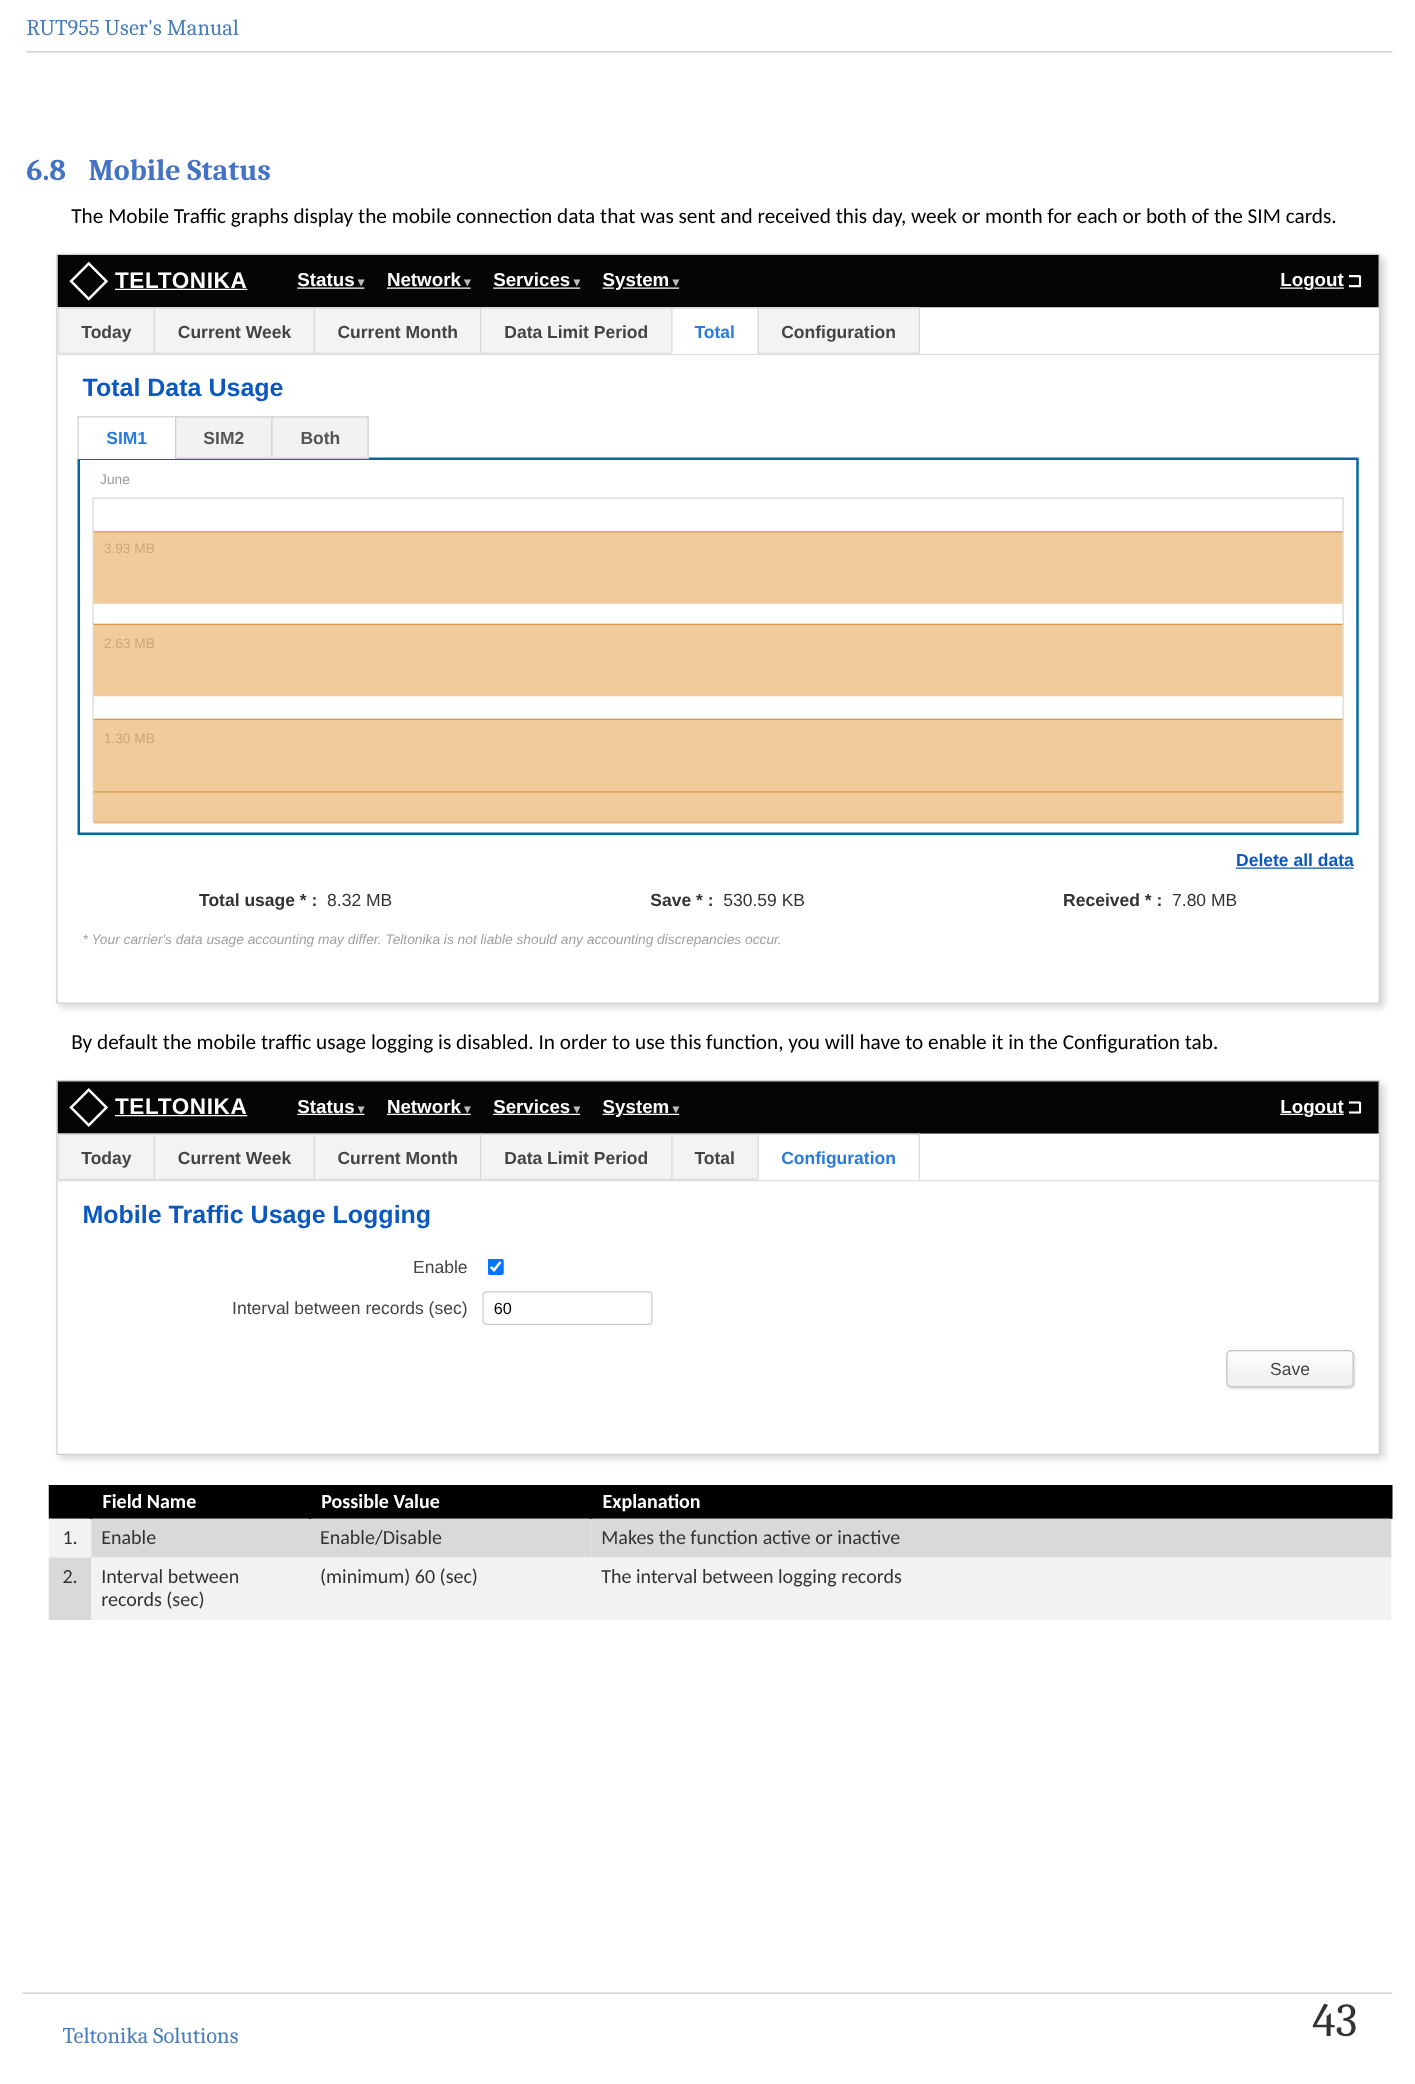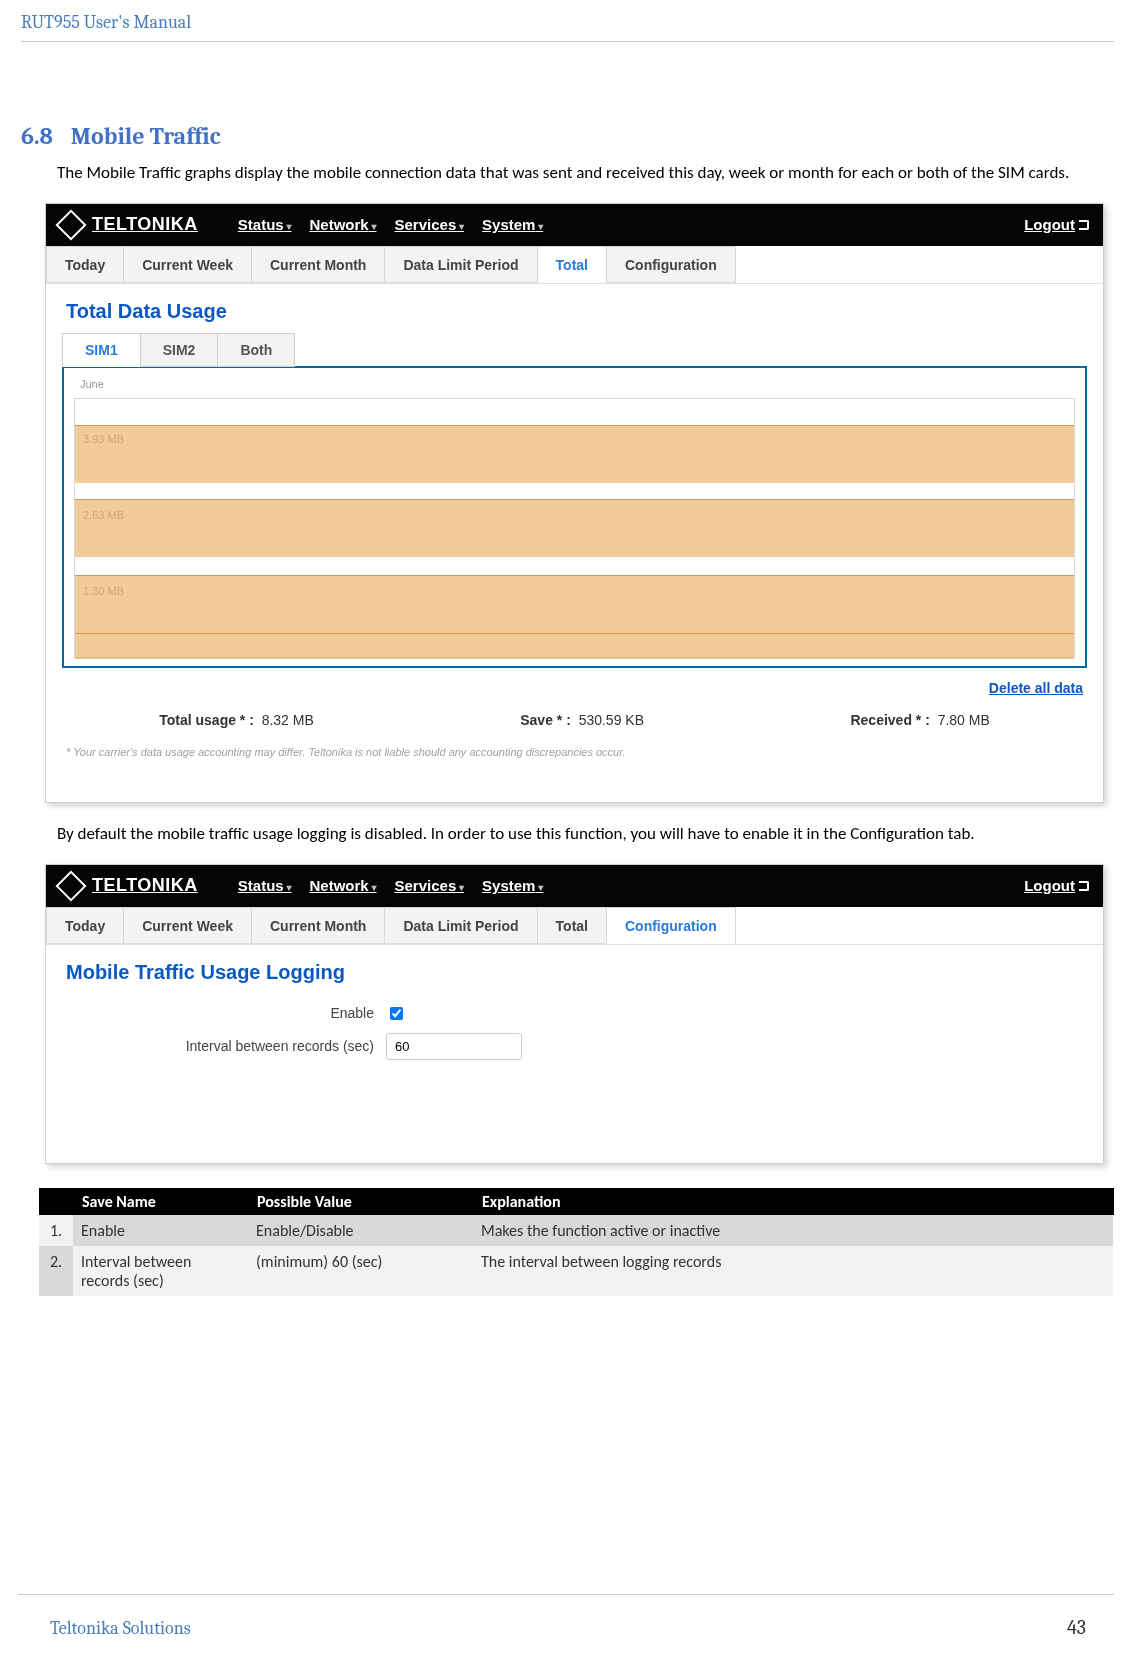--- a/index.html
+++ b/index.html
@@ -239,33 +239,33 @@
     padding: 0 30px 0 50px;
   }
   .footer .brand {
     color:#4a7ebb;
     font-family: Cambria, Georgia, serif;
     font-size:18px;
   }
   .footer .pnum {
     color:#333;
     font-family: Cambria, Georgia, serif;
-    font-size:20px;
+    font-size:38px;
   }
 </style>
 </head>
 <body>
 
 <div class="page">
   <div class="running-head">RUT955 User's Manual</div>
   <div class="head-rule"></div>
 
   <div class="content">
     <h2 class="sect">
-      <span class="num">6.8</span><span>Mobile Traffic</span>
+      <span class="num">6.8</span><span>Mobile Status</span>
     </h2>
 
     <p class="body">The Mobile Traffic graphs display the mobile connection data that was sent and received this day, week or month for each or both of the SIM cards.</p>
 
     <div class="shot shot1">
       <div class="topbar">
         <div class="logo">
           <span class="logo-mark"></span>
           <span>TELTONIKA</span>
         </div>
@@ -357,27 +357,30 @@
 
       <div class="formrow">
         <div class="flab">Enable</div>
         <input type="checkbox" checked="" style="">
       </div>
       <div class="formrow">
         <div class="flab">Interval between records (sec)</div>
         <input type="text" value="60" style="">
       </div>
 
+      <div class="savebar">
+        <button class="btn">Save</button>
+      </div>
     </div>
 
     <table class="fields">
       <tbody>
           <tr>
         <th class="idx"></th>
-        <th class="fn">Save Name</th>
+        <th class="fn">Field Name</th>
         <th class="pv">Possible Value</th>
         <th>Explanation</th>
       </tr>
       <tr class="row-odd">
         <td class="idx">1.</td>
         <td class="fn">Enable</td>
         <td class="pv">Enable/Disable</td>
         <td>Makes the function active or inactive</td>
       </tr>
       <tr class="row-even">

